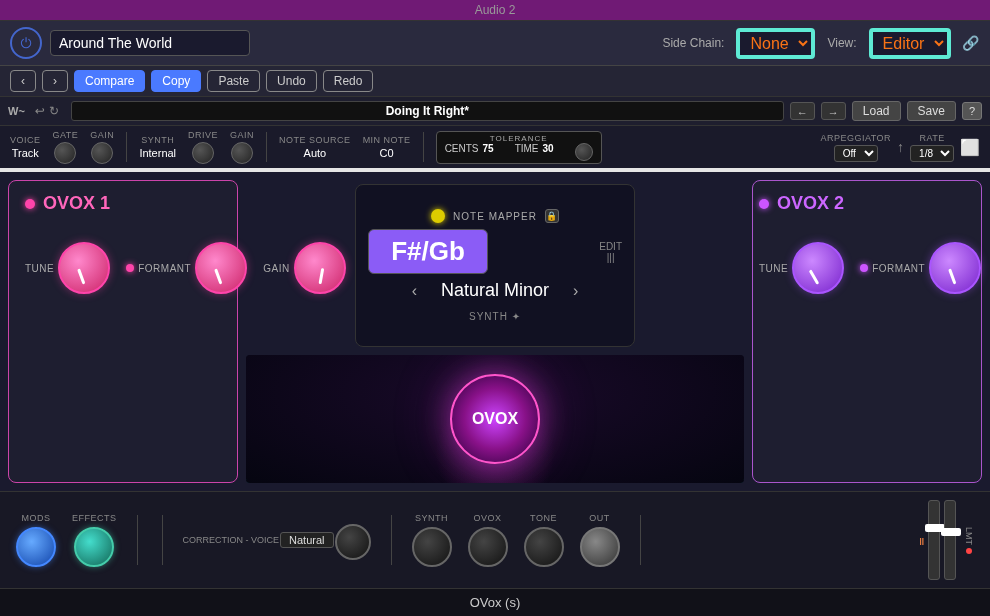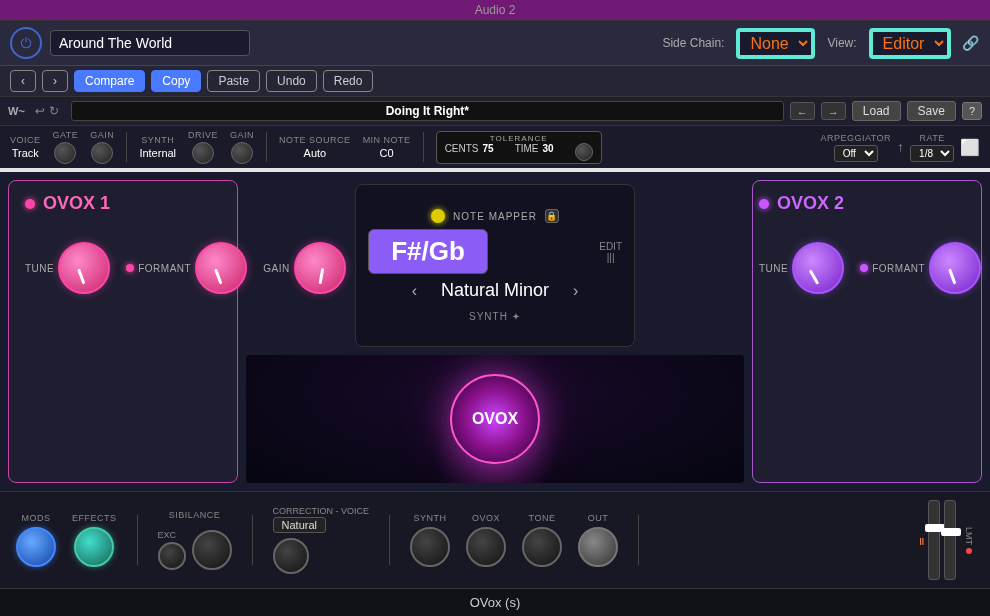--- a/index.html
+++ b/index.html
@@ -522,22 +522,22 @@
       cursor: pointer;
     }
     .sibilance-area {
       display: flex;
       gap: 8px;
       align-items: flex-end;
     }
     .exc-label { font-size: 9px; color: #888; }
     .correction-box {
       display: flex;
-      flex-direction: column;
-      align-items: flex-start;
+      flex-direction: row;
+      align-items: center;
       gap: 1px;
     }
     .correction-title {
       font-size: 9px;
       color: #888;
       text-transform: uppercase;
     }
     .correction-value {
       background: #222;
       border: 1px solid #555;
@@ -866,32 +866,20 @@
   <div class="bottom-controls">
     <div class="bottom-group">
       <span class="bottom-label">MODS</span>
       <div class="bottom-knob-blue"></div>
     </div>
     <div class="bottom-group">
       <span class="bottom-label">EFFECTS</span>
       <div class="bottom-knob-teal"></div>
     </div>
     <div style="width:1px; height:50px; background:#444; margin:0 4px;"></div>
-    <div class="sibilance-area">
-      <div class="bottom-group">
-        <span class="bottom-label">SIBILANCE</span>
-        <div style="display:flex;gap:6px;align-items:flex-end;">
-          <div>
-            <span class="exc-label">EXC</span>
-            <div class="bottom-knob-dark" style="width:28px;height:28px;"></div>
-          </div>
-          <div class="bottom-knob-dark"></div>
-        </div>
-      </div>
-    </div>
     <div style="width:1px; height:50px; background:#444; margin:0 4px;"></div>
     <div class="correction-box">
       <span class="correction-title">CORRECTION - VOICE</span>
       <div class="correction-value">Natural</div>
       <div class="bottom-knob-dark" style="width:36px;height:36px;margin-top:4px;"></div>
     </div>
     <div style="width:1px; height:50px; background:#444; margin:0 4px;"></div>
     <div class="bottom-group">
       <span class="bottom-label">SYNTH</span>
       <div class="bottom-knob-dark"></div>

